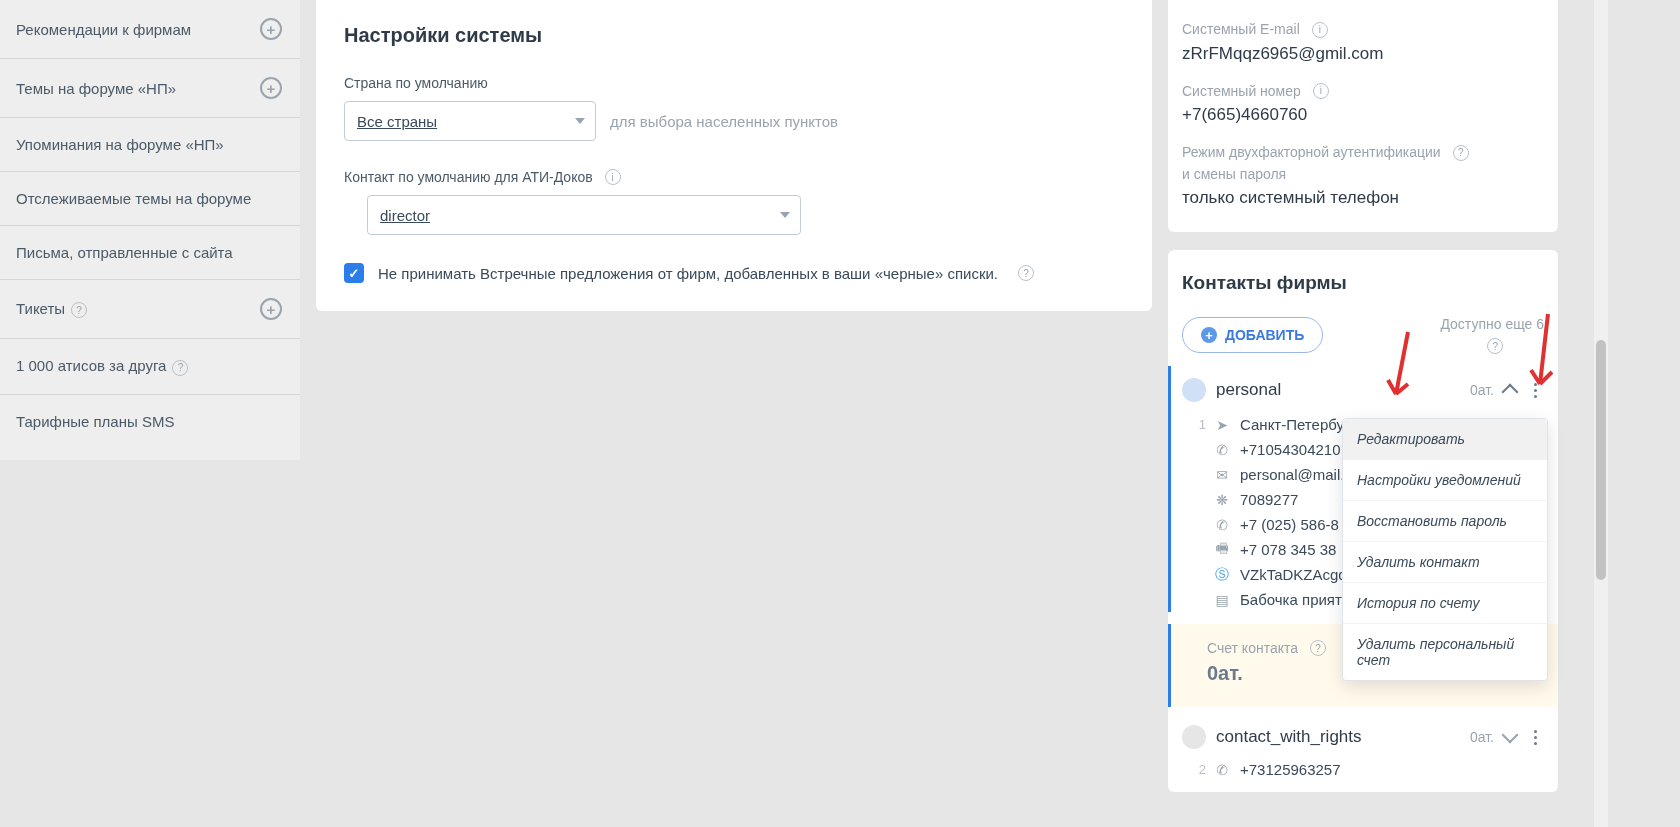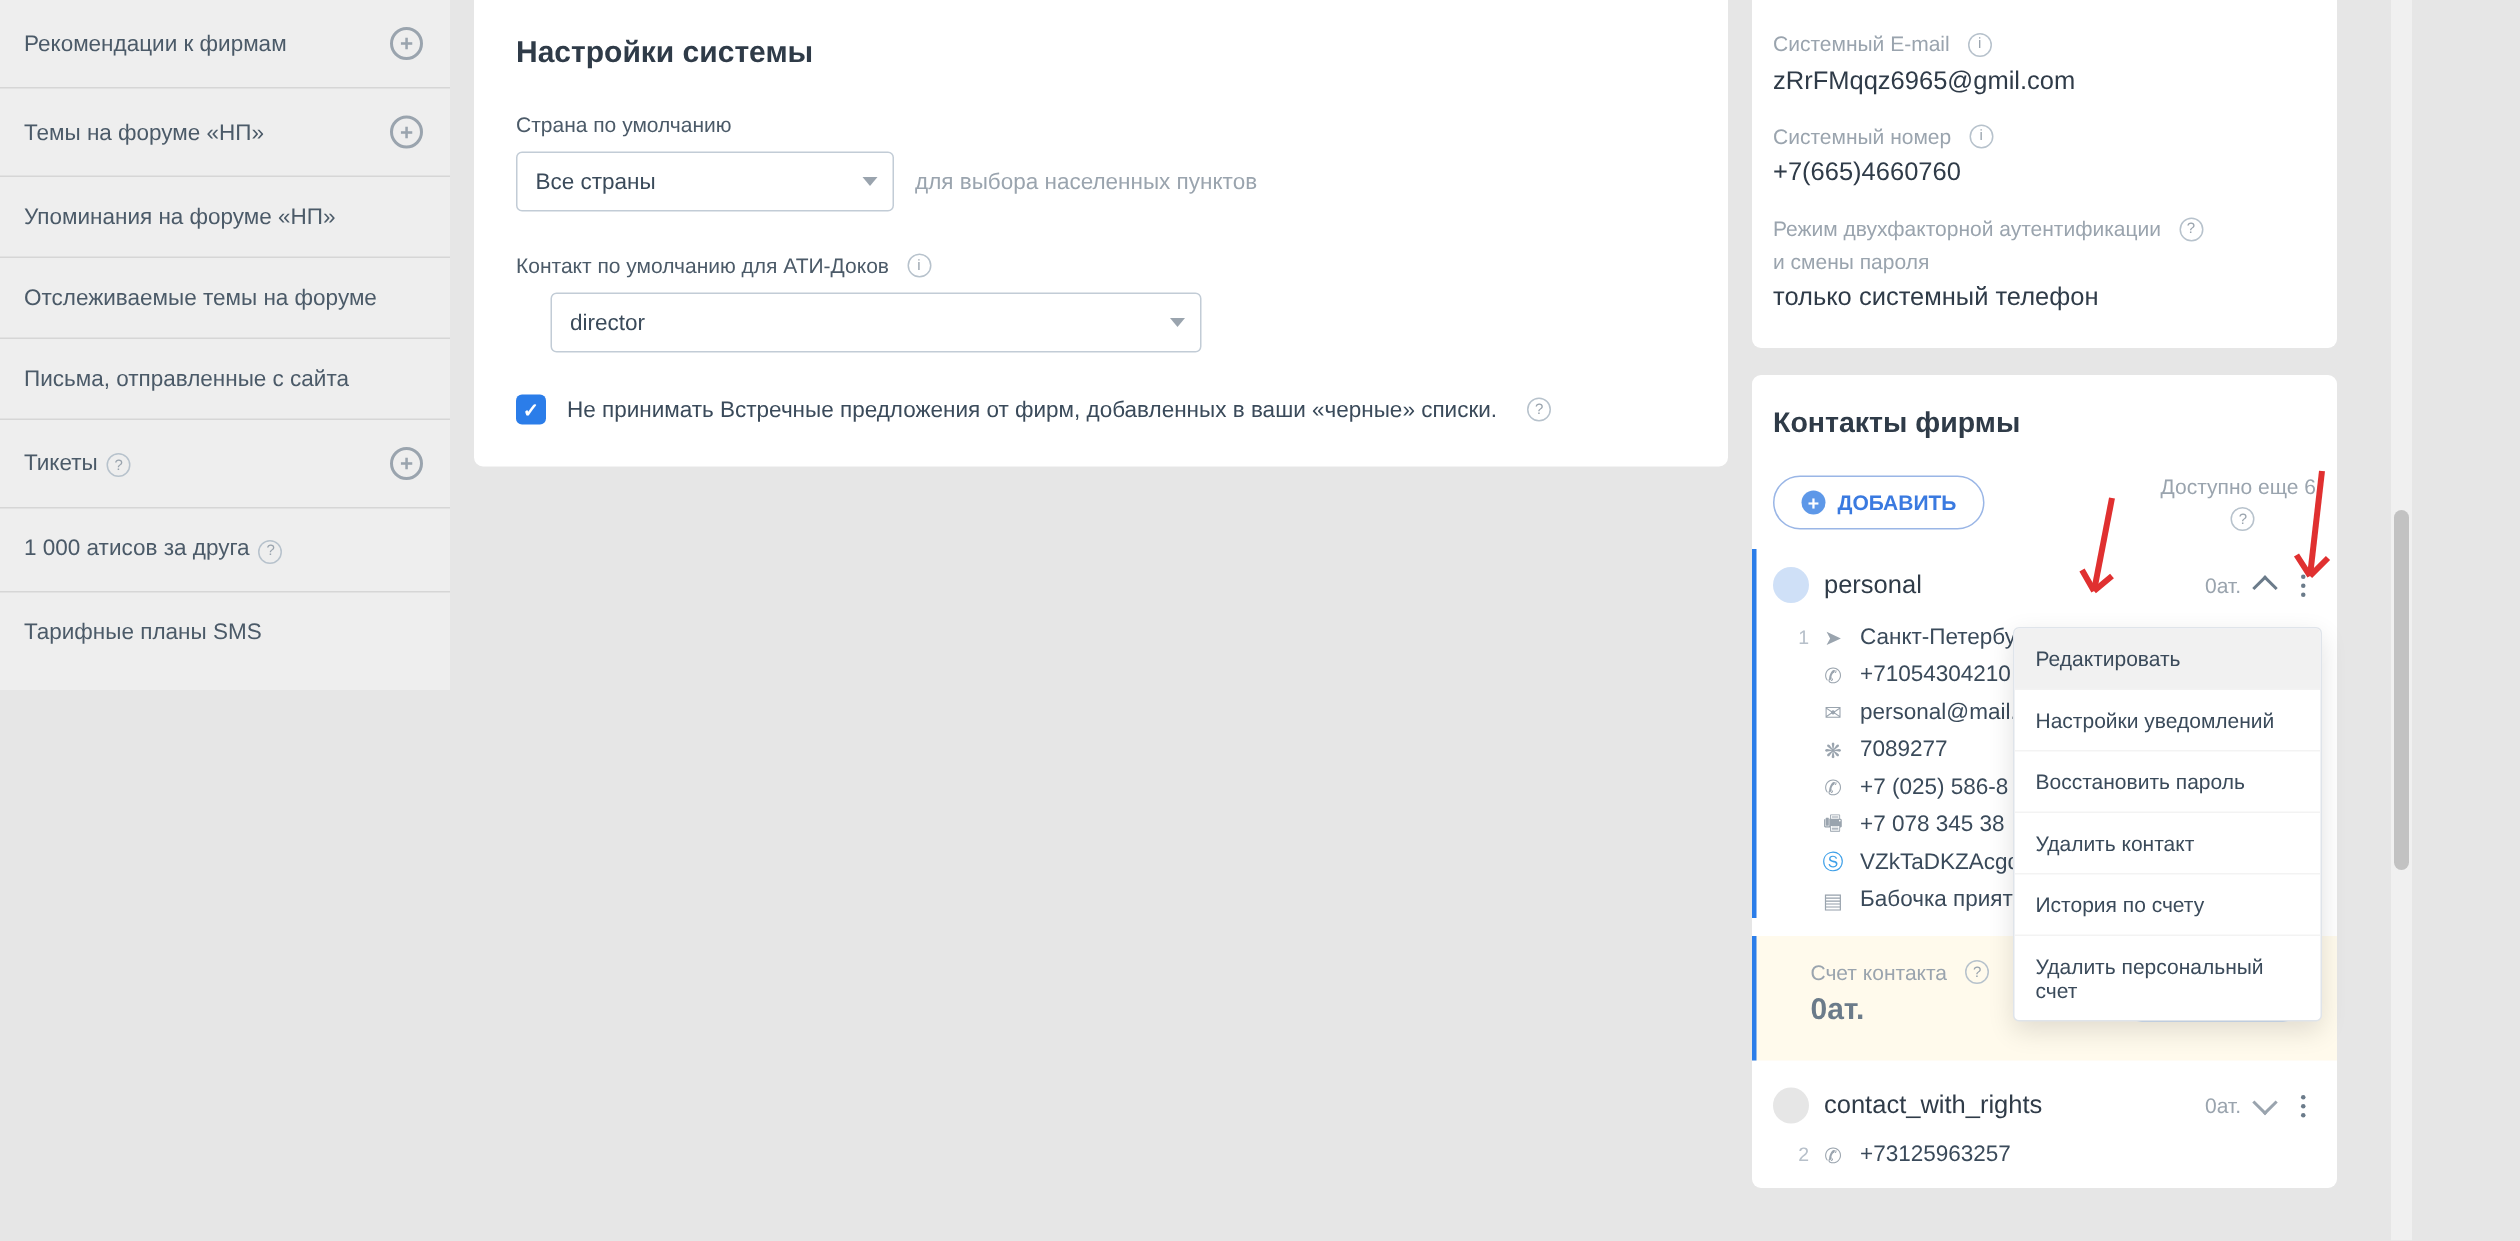--- a/index.html
+++ b/index.html
@@ -11,21 +11,21 @@
 .sidebar-item { display: flex; align-items: center; justify-content: space-between; padding: 18px 18px 18px 16px; border-bottom: 1px solid #d6d6d6; font-size: 15px; color: #4b5a68; }
 .sidebar-item:last-child { border-bottom: none; }
 .sidebar .plus { width: 22px; height: 22px; border: 2px solid #9aa4ae; border-radius: 50%; display: flex; align-items: center; justify-content: center; color: #9aa4ae; font-size: 15px; font-weight: bold; line-height: 1; }
 .help-dot { display: inline-flex; width: 16px; height: 16px; border: 1px solid #b7c2cc; border-radius: 50%; font-size: 10px; color: #9aa4ae; align-items: center; justify-content: center; margin-left: 6px; }
 
 
 .main-card { position: absolute; left: 316px; top: 0; width: 836px; background: #ffffff; border-radius: 0 0 6px 6px; padding: 24px 28px 28px 28px; }
 .main-card h1 { font-size: 20px; font-weight: 600; color: #2f3b48; margin-bottom: 28px; }
 .field-label { font-size: 14px; color: #4b5a68; margin-bottom: 10px; display: flex; align-items: center; gap: 6px; }
 .select-row { display: flex; align-items: center; gap: 14px; margin-bottom: 28px; }
-.select { position: relative; height: 40px; border: 1px solid #c2ccd6; border-radius: 4px; background: #fff; display: flex; align-items: center; padding: 0 36px 0 12px; font-size: 15px; color: #3a4a5a; }
+.select { position: relative; height: 40px; border: 1px solid #c2ccd6; border-radius: 4px; background: #fff; display: flex; align-items: center; padding: 0 36px 0 12px; font-size: 15px; color: #3a4a5a; text-decoration: underline; }
 .select.small { width: 252px; }
 .select.wide { width: 434px; margin-left: 23px; }
 .select .caret { position: absolute; right: 10px; top: 50%; transform: translateY(-50%); width: 0; height: 0; border-left: 5px solid transparent; border-right: 5px solid transparent; border-top: 6px solid #9aa4ae; }
 .hint { font-size: 15px; color: #9aa4ae; }
 .checkbox-row { display: flex; align-items: center; gap: 14px; font-size: 15px; color: #3a4a5a; margin-top: 6px; }
 .checkbox { width: 20px; height: 20px; border-radius: 4px; background: #2b7de9; display: flex; align-items: center; justify-content: center; color: #fff; font-size: 13px; font-weight: bold; }
 
 
 .right-col { position: absolute; left: 1168px; top: 0; width: 390px; }
 .sys-card { background: #fff; border-radius: 0 0 6px 6px; padding: 20px 14px 24px 14px; margin-bottom: 18px; }
@@ -59,21 +59,21 @@
 .account-panel { background: #fffaec; margin: 12px -14px 0 -14px; padding: 16px 18px 22px 36px; display: flex; align-items: center; justify-content: space-between; border-left: 3px solid #2b7de9; }
 .account-left .lbl { font-size: 14px; color: #9aa4ae; display: flex; gap: 6px; margin-bottom: 6px; }
 .account-left .val { font-size: 20px; color: #6b7b8a; font-weight: 600; }
 .topup-btn { background: #5e98e8; color: #fff; border-radius: 22px; height: 36px; padding: 0 20px; display: flex; align-items: center; font-size: 14px; font-weight: 600; }
 
 .contact-block2 { padding: 14px 0 10px 0; }
 .contact-block2 .contact-head { padding: 4px 0 8px 0; }
 
 
 .dropdown { position: absolute; top: 415px; right: 2px; width: 206px; background: #fff; border: 1px solid #dfe4ea; border-radius: 4px; box-shadow: 0 6px 18px rgba(0,0,0,0.12); z-index: 50; overflow: hidden; }
-.dropdown-item { padding: 12px 14px; font-size: 14px; color: #3a4a5a; border-bottom: 1px solid #f3f3f3; }
+.dropdown-item { padding: 12px 14px; font-size: 14px; color: #3a4a5a; border-bottom: 1px solid #f3f3f3; font-style: italic; }
 .dropdown-item:last-child { border-bottom: none; }
 .dropdown-item.hover { background: #f1f1f1; }
 
 
 .arrow { position: absolute; z-index: 60; }
 .arrow svg { display: block; }
 
 
 .scroll-track { position: absolute; right: 0; top: 0; width: 14px; height: 827px; background: #f0f0f0; }
 .scroll-thumb { position: absolute; right: 2px; top: 340px; width: 10px; height: 240px; background: #c2c2c2; border-radius: 5px; }

